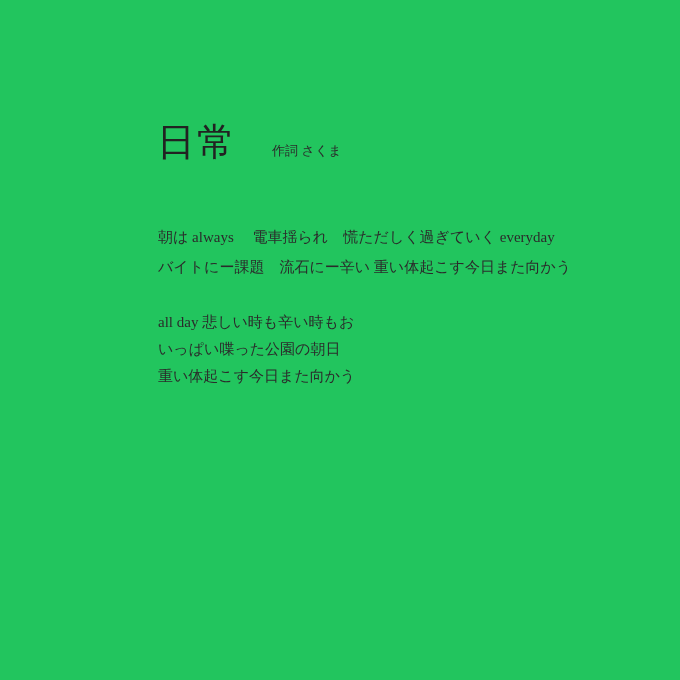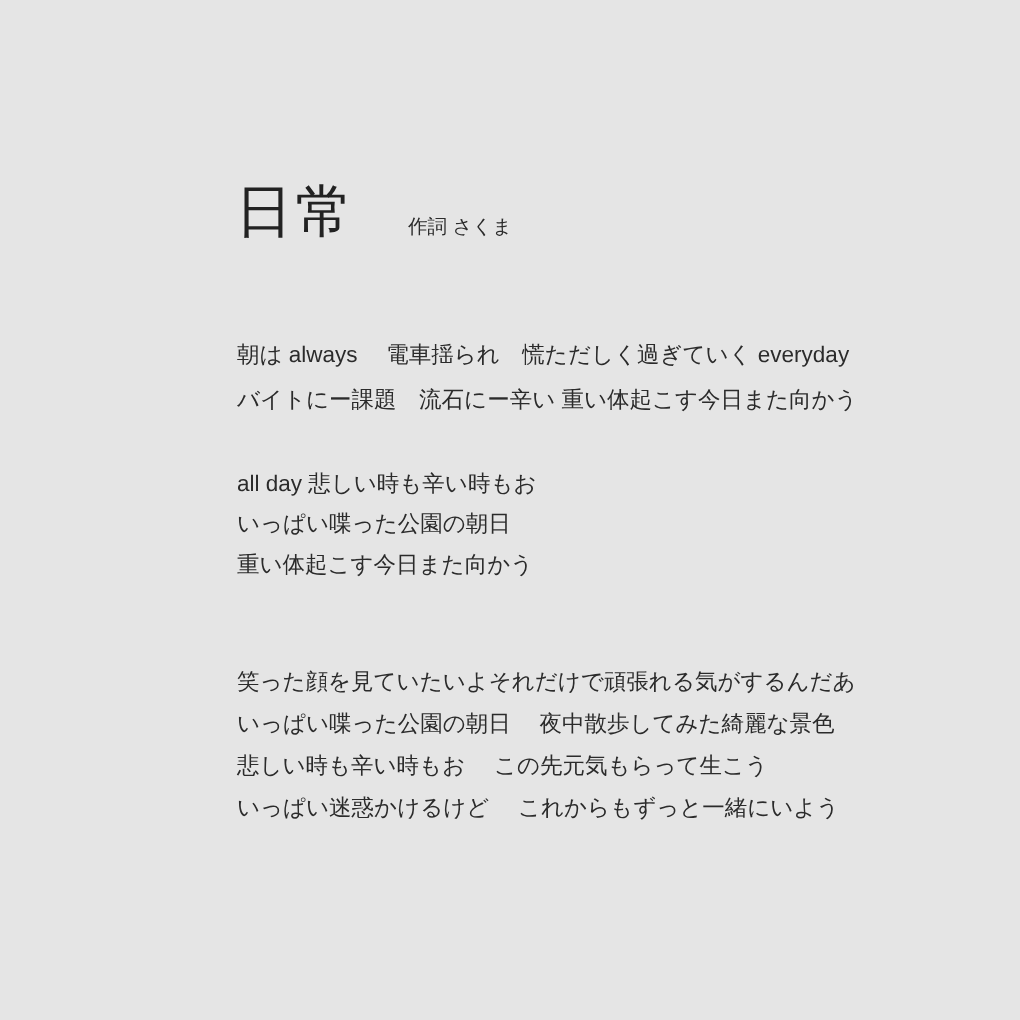--- a/index.html
+++ b/index.html
@@ -11,21 +11,21 @@
     height: 680px;
     background: #ffffff;
     position: relative;
     overflow: hidden;
     font-family: "Liberation Sans", "DejaVu Sans", sans-serif;
     color: #2b2b2b;
   }
   .page {
     position: absolute;
     inset: 0;
-    background: #e5e5e5;
+    background: #22c55e;
   }
   .title {
     position: absolute;
     left: 157px;
     top: 119px;
     margin: 0;
     font-size: 38px;
     line-height: 46px;
     font-weight: 500;
     letter-spacing: 2px;
@@ -40,20 +40,21 @@
     line-height: 18px;
     font-weight: 400;
     color: #2b2b2b;
     white-space: pre;
     margin-left: 20px;
   }
   .stanza {
     position: absolute;
     left: 158px;
     right: 20px;
+    font-family: Liberation Serif, serif;
   }
   .stanza p {
     margin: 0;
     font-size: 15px;
     font-weight: 400;
     color: #2b2b2b;
     white-space: pre-wrap;
   }
   .stanza-1 { top: 222px; }
   .stanza-1 p { line-height: 30px; }
@@ -75,20 +76,14 @@
     <p>朝は always　 電車揺られ　慌ただしく過ぎていく everyday</p>
     <p>バイトにー課題　流石にー辛い 重い体起こす今日また向かう</p>
   </div>
 
   <div class="stanza stanza-2">
     <p>all day 悲しい時も辛い時もお</p>
     <p>いっぱい喋った公園の朝日</p>
     <p>重い体起こす今日また向かう</p>
   </div>
 
-  <div class="stanza stanza-3">
-    <p>笑った顔を見ていたいよそれだけで頑張れる気がするんだあ</p>
-    <p>いっぱい喋った公園の朝日　 夜中散歩してみた綺麗な景色</p>
-    <p>悲しい時も辛い時もお　 この先元気もらって生こう</p>
-    <p>いっぱい迷惑かけるけど　 これからもずっと一緒にいよう</p>
-  </div>
 
 </div>
 
 </body></html>

